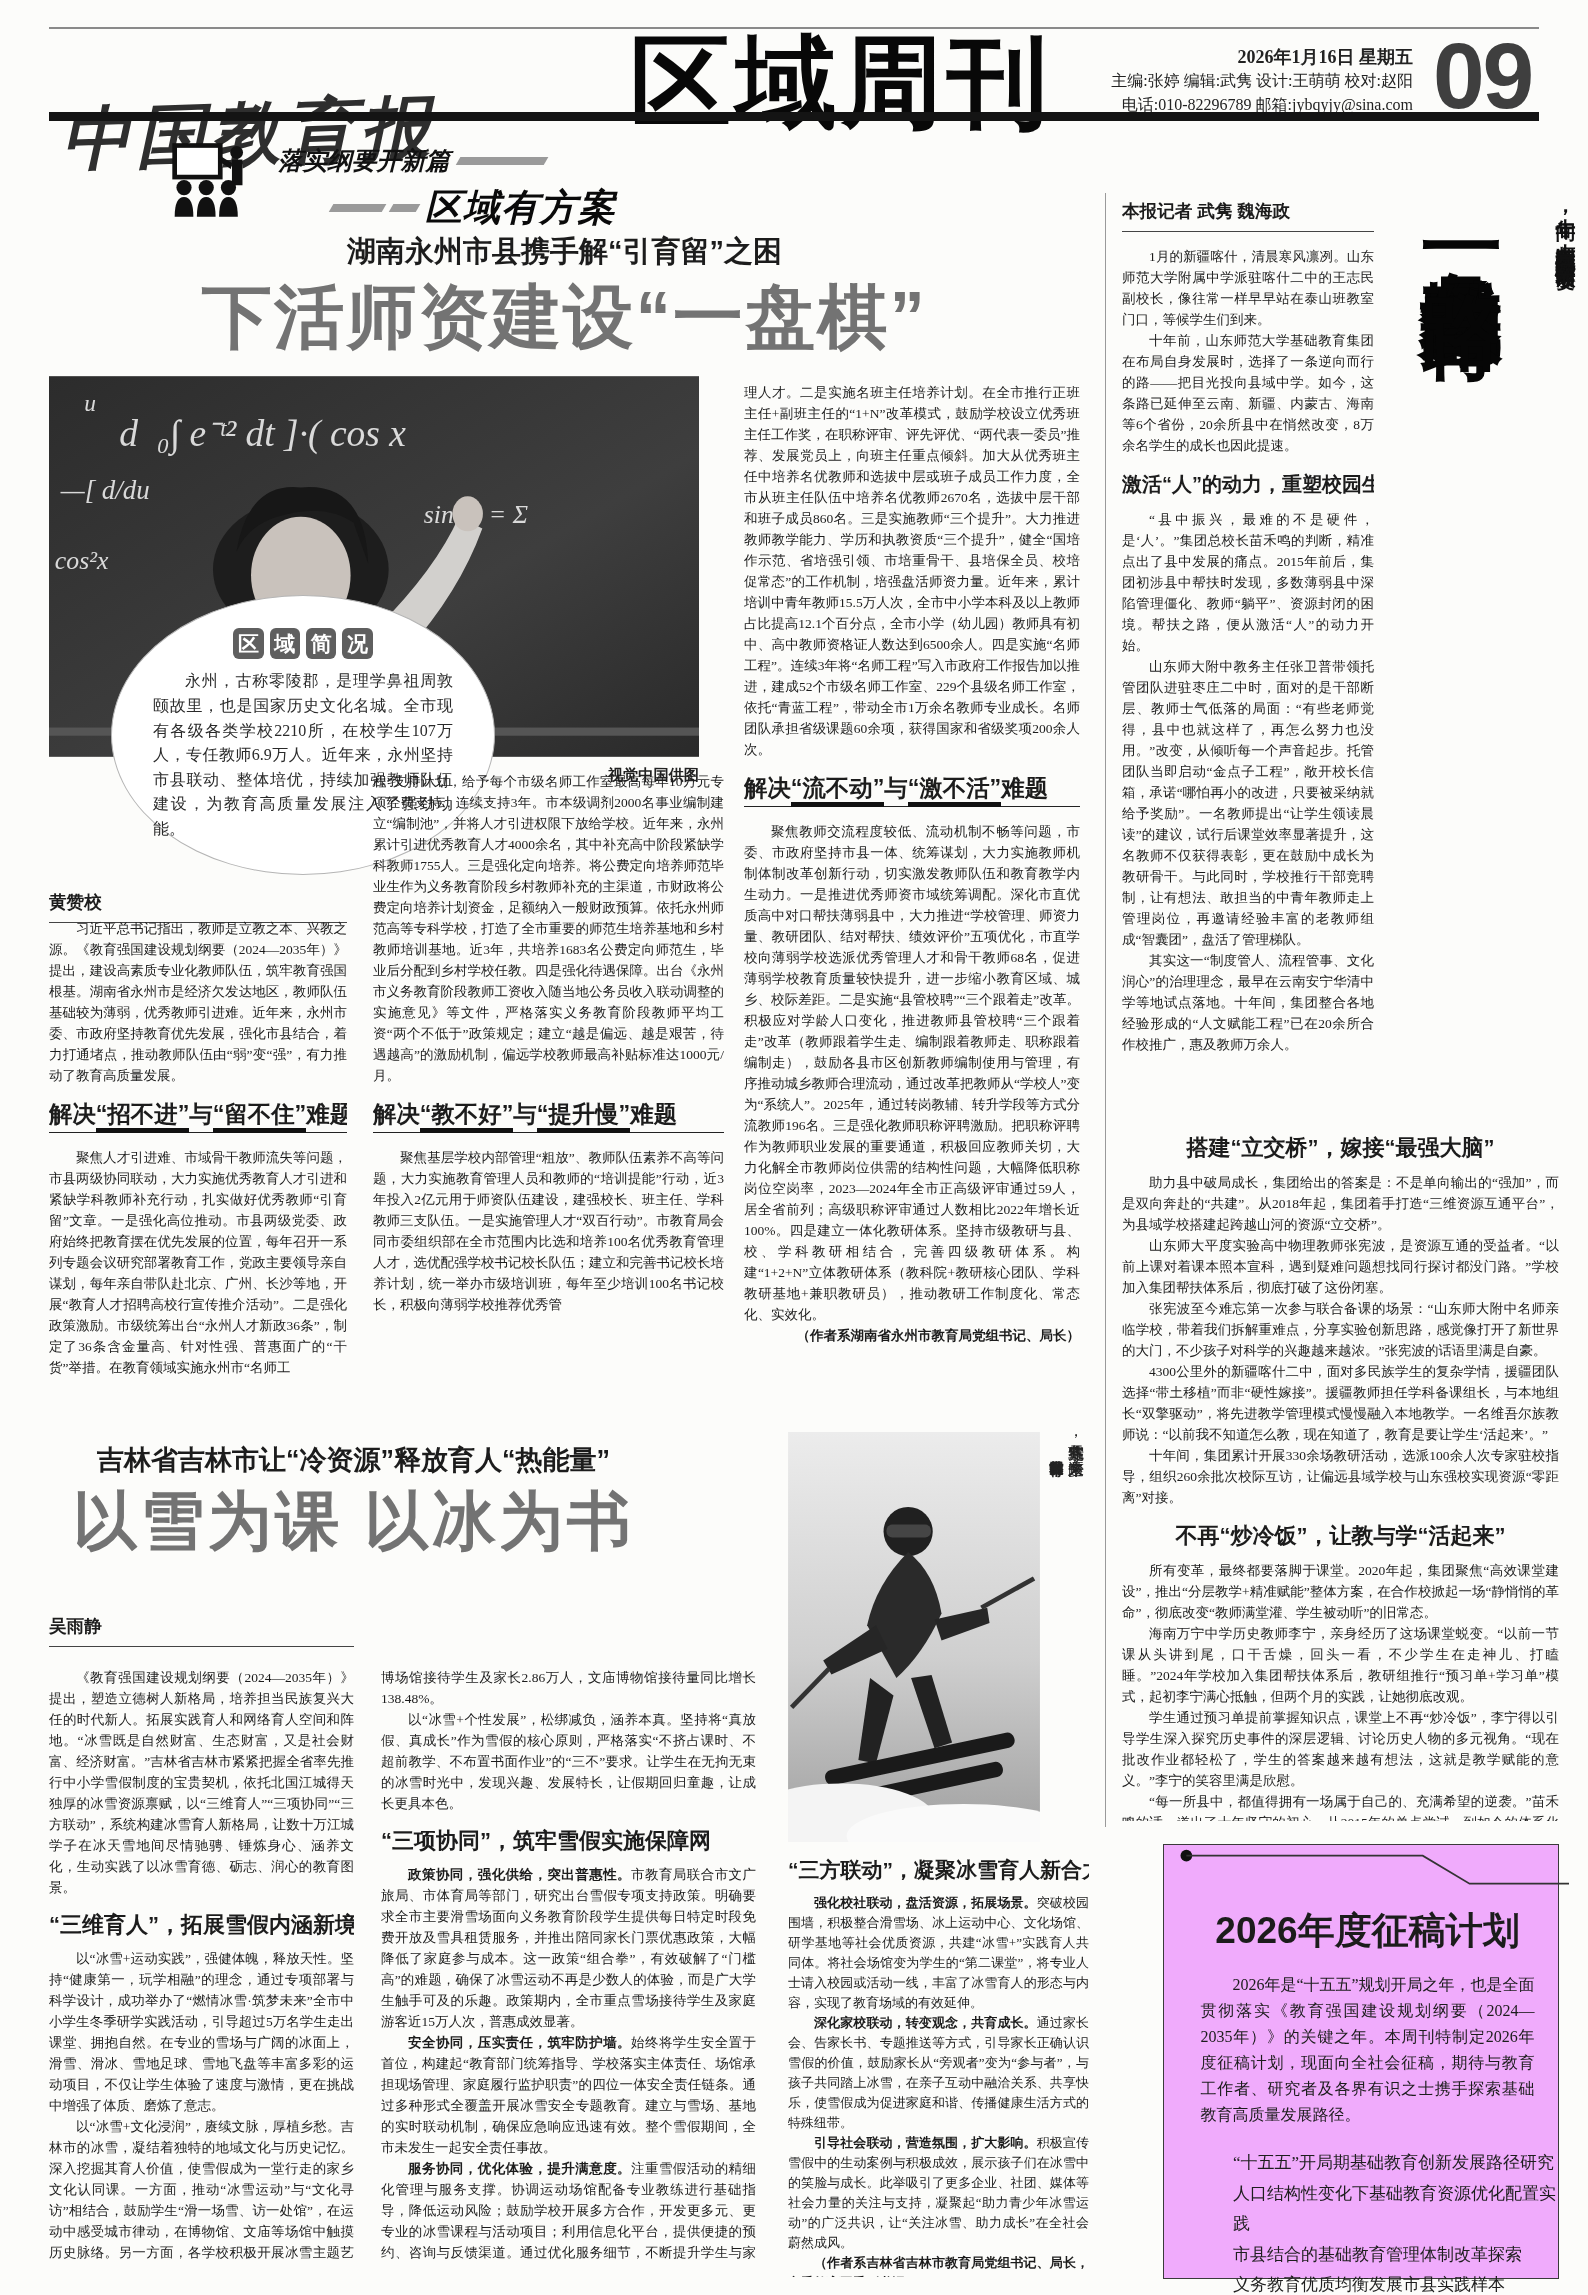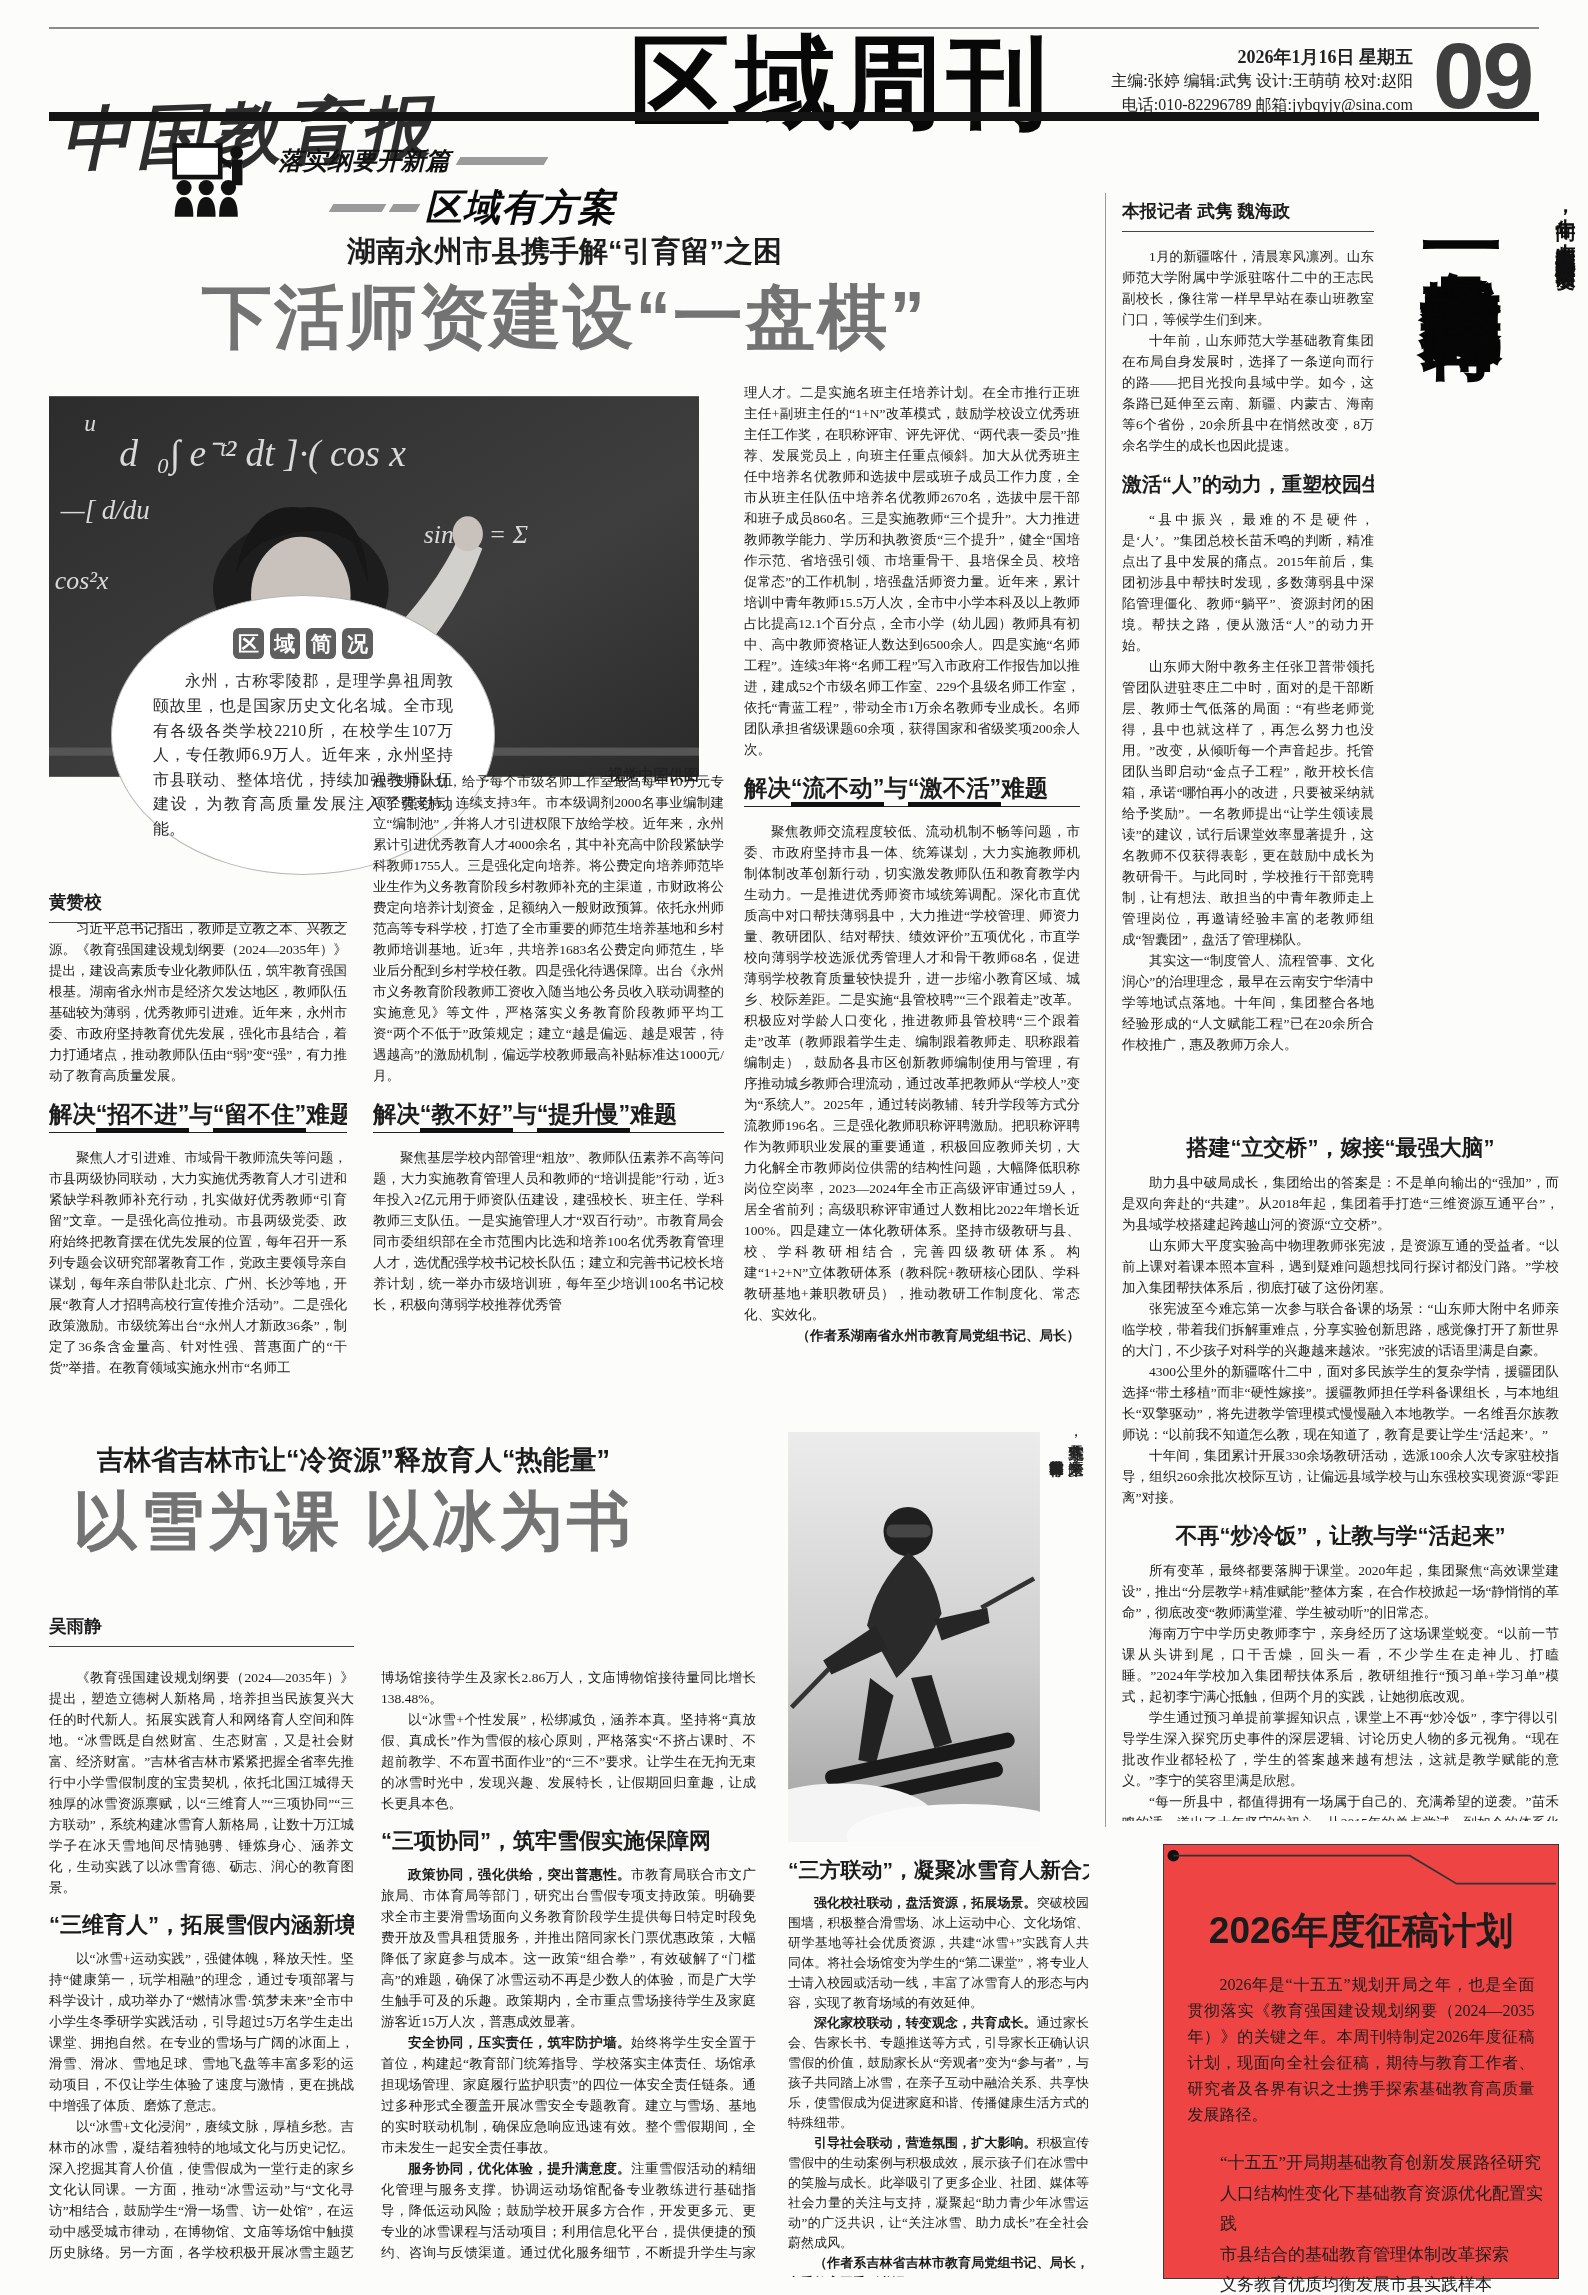--- a/index.html
+++ b/index.html
@@ -56,21 +56,21 @@
   
   .vert-head-big { writing-mode:vertical-rl; font-size:82px; font-weight:900; letter-spacing:2.3px; color:#060606; }
   .vert-kicker { writing-mode:vertical-rl; font-size:20px; font-weight:bold; font-family:"Liberation Sans", sans-serif; color:#111; letter-spacing:1.2px; }
   .rsechead { font-family:"Liberation Sans", sans-serif; font-weight:900; font-size:22px; text-align:center; margin:17.6px 0 14px 0; white-space:nowrap; }
 
   
   .vcap { writing-mode:vertical-rl; font-size:16px; line-height:20px; color:#222; }
   .vcap .credit2 { font-weight:bold; font-size:14px; margin-top:17.6px; }
 
   
-  .callbox { border:1.8px solid #3a3a3a; background:#ef4444; }
+  .callbox { border:1.8px solid #3a3a3a; background:#f0abfc;padding-left:13px; }
   .callbox-title { font-size:37px; font-weight:900; text-align:center; font-family:"Liberation Sans", sans-serif; margin:11.7px 0 16.4px 0; }
   .callbox-intro { font-size:16px; line-height:26px; text-align:justify; text-indent:2em; padding:0 23.4px; }
   .callbox-list { list-style:none; margin-top:20px; padding:0 0 0 56px; }
   .callbox-list li { font-size:17px; line-height:30.5px; color:#1e1e1e; }
 </style>
 </head>
 <body>
 
 <div class="page">
 
@@ -109,21 +109,21 @@
         <span class="gdash" style="width:53px;"></span>
         <span class="gdash" style="width:27px;"></span>
         <span class="badge-title">区域有方案</span>
       </span>
     </span>
   </div>
 
   <div class="abs kicker" style="left:49px; top:232px; width:1031px; font-size:29px;">湖南永州市县携手解“引育留”之困</div>
   <div class="abs headline" style="left:49px; top:271px; width:1031px; font-size:70px; letter-spacing:2.3px;">下活师资建设“一盘棋”</div>
 
-  <div class="abs" style="left:49px; top:396px; width:566px; height:381px;">
+  <div class="abs" style="left:49px; top:376px; width:566px; height:381px;">
     <svg width="650" height="381" viewBox="0 0 1110 650">
       <defs>
         <linearGradient id="board" x1="0" y1="0" x2="1" y2="1">
           <stop offset="0" stop-color="#2c2c2c"></stop>
             <stop offset="0.6" stop-color="#3e3e3e"></stop>
             <stop offset="1" stop-color="#2a2a2a"></stop>
         </linearGradient>
       </defs>
       <rect width="1110" height="650" fill="url(#board)"></rect>
       <g fill="#e8e8e8" font-family="Liberation Serif, serif" font-style="italic" opacity="0.92">

